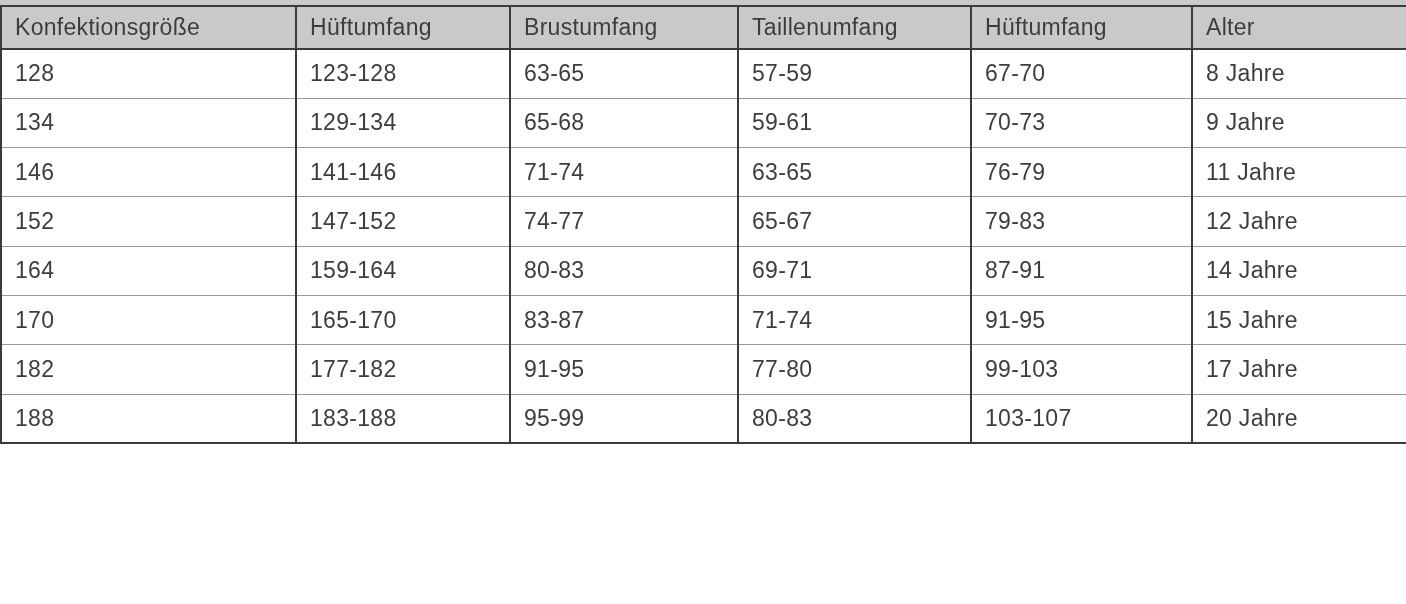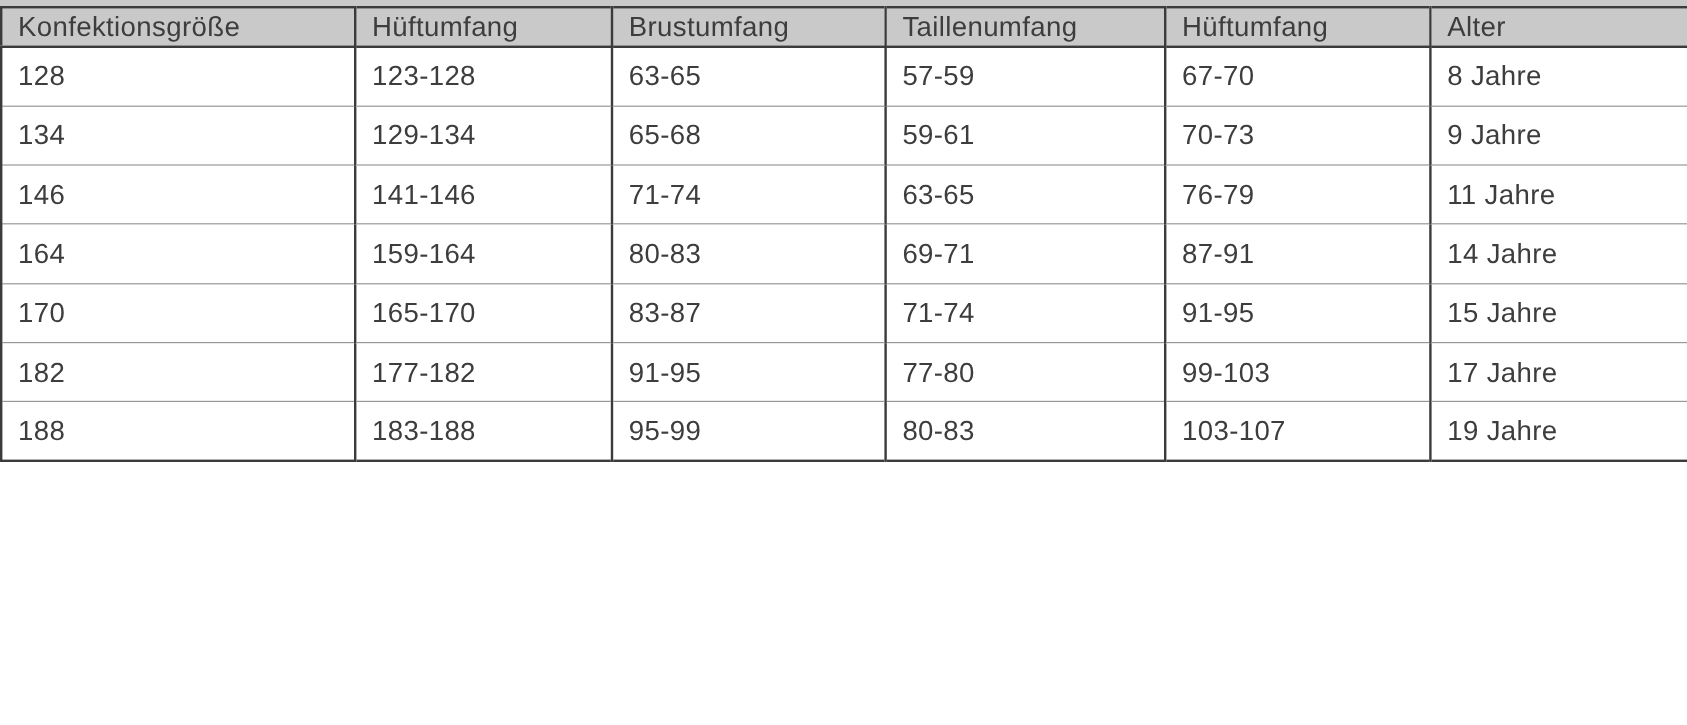--- a/index.html
+++ b/index.html
@@ -50,21 +50,21 @@
     padding: 0 10px 0 13px;
     font-size: 23px;
     letter-spacing: 0.3px;
     font-weight: 400;
     overflow: hidden;
     white-space: nowrap;
   }
   th:last-child, td:last-child { border-right: none; }
   thead th {
     background: var(--header-bg);
-    height: 33px;
+    height: 43px;
     border-bottom: 2px solid var(--border-dark);
     margin-top: 28px;
   }
   tbody td { height: 49.3px; background: #ffffff; }
   tbody tr { border-bottom: 1px solid var(--row-divider); }
   tbody tr:last-child { border-bottom: none; margin-left: 16px; }
 </style>
 </head>
 <body>
 
@@ -108,20 +108,28 @@
         </tr>
         <tr>
           <td>146</td>
           <td>141-146</td>
           <td>71-74</td>
           <td>63-65</td>
           <td>76-79</td>
           <td>11 Jahre</td>
         </tr>
         <tr>
+          <td>152</td>
+          <td>147-152</td>
+          <td>74-77</td>
+          <td>65-67</td>
+          <td>79-83</td>
+          <td>12 Jahre</td>
+        </tr>
+        <tr>
           <td>164</td>
           <td>159-164</td>
           <td>80-83</td>
           <td>69-71</td>
           <td>87-91</td>
           <td>14 Jahre</td>
         </tr>
         <tr>
           <td>170</td>
           <td>165-170</td>
@@ -137,17 +145,17 @@
           <td>77-80</td>
           <td>99-103</td>
           <td>17 Jahre</td>
         </tr>
         <tr>
           <td>188</td>
           <td>183-188</td>
           <td>95-99</td>
           <td>80-83</td>
           <td>103-107</td>
-          <td>19 Jahre</td>
+          <td>20 Jahre</td>
         </tr>
       </tbody>
   </table>
 </div>
 
 </body></html>

